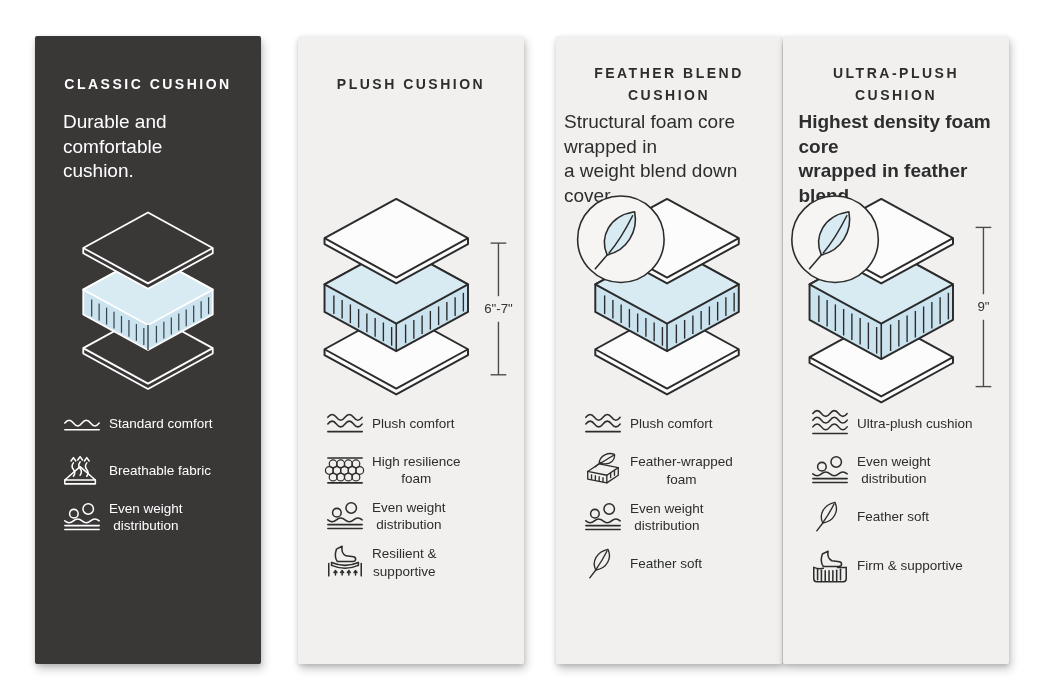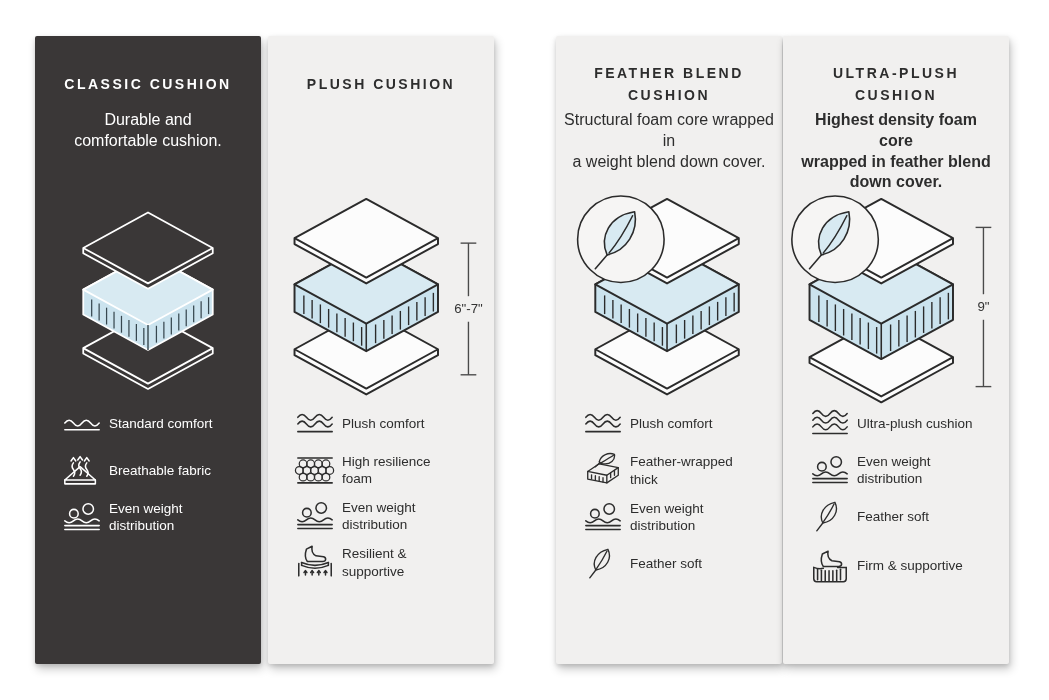--- a/index.html
+++ b/index.html
@@ -3,35 +3,35 @@
 <meta charset="utf-8">
 <style>
   html,body{margin:0;padding:0;width:1049px;height:700px;background:#ffffff;overflow:hidden;
     font-family:"Liberation Sans", sans-serif;}
   #board{position:relative;width:1049px;height:700px;}
   .col{position:absolute;top:36px;width:226px;height:628px;border-radius:2px;
     box-shadow:2px 5px 10px rgba(0,0,0,.22), 0 2px 4px rgba(0,0,0,.12);}
   .col.dark{background:#3a3737;color:#ffffff;}
   .col.light{background:#f1f0ef;color:#2d2d2d;}
   .col:nth-child(1){left:35px;}
-  .col:nth-child(2){left:268px;}
+  .col:nth-child(2){left:298px;}
   .col:nth-child(3){left:556px;}
   .col:nth-child(4){left:783px;}
   .title{margin:27px 10px 0;height:44px;display:flex;align-items:center;justify-content:center;
     text-align:center;font-weight:bold;font-size:14px;letter-spacing:2.5px;line-height:1.55;
     white-space:pre-line;}
-  .desc{margin:3px auto 0;text-align:center;font-size:16px;line-height:1.3;white-space:pre-line;}
+  .desc{margin:3px auto 0;text-align:left;font-size:19px;line-height:1.3;white-space:pre-line;}
   .col-classic .desc{max-width:170px;}
   .col-plush .desc{max-width:190px;}
   .col-feather-blend .desc{max-width:210px;}
   .col-ultra-plush .desc{max-width:195px;font-weight:bold;}
   .ill{position:absolute;top:158px;left:0;right:0;height:218px;display:flex;
     justify-content:center;align-items:flex-start;}
   .col-classic .ill{top:172px;}
-  .features{position:absolute;top:370px;left:26px;right:6px;}
+  .features{position:absolute;top:370px;left:26px;right:6px;text-align:center;}
   .frow{display:flex;align-items:center;min-height:36px;margin-bottom:10px;}
   .ficon{width:48px;flex:0 0 48px;display:flex;align-items:center;}
   .flabel{font-size:13.5px;line-height:1.27;white-space:pre-line;}
 </style>
 </head>
 <body>
 
 <div id="board">
   <section class="col dark col-classic">
     <h2 class="title">CLASSIC CUSHION</h2>
@@ -274,21 +274,21 @@
               <path d="M18 25.5 L18 30"></path>
               <path d="M22 26.5 L22 31"></path>
               <path d="M30 21.5 L30 26.5"></path>
               <path d="M34 19 L34 24"></path>
               <path d="M18 10 C20 2 28 0 34 2 C35 8 30 13 22 12 C20 12 18.5 11 18 10 Z"></path>
               <path d="M20 11 C25 8 30 5 33 3"></path>
               <path d="M14 15 L19 10.5"></path>
             </svg>
           </span>
           <span class="flabel">Feather-wrapped
-thick</span>
+foam</span>
         </div>
         <div class="frow">
           <span class="ficon">
             <svg width="42" height="35" viewBox="0 0 44 35" fill="none" stroke="currentColor" stroke-width="1.6" stroke-linecap="round" stroke-linejoin="round">
               <circle cx="13.5" cy="13.5" r="4.5"></circle>
               <circle cx="28.5" cy="8.5" r="5.5"></circle>
               <path d="M4 21 q4.5 4 9 0 t9 0 t9 0 t9 0"></path>
               <path d="M4 26 L40 26"></path>
               <path d="M4 30 L40 30"></path>
             </svg>

